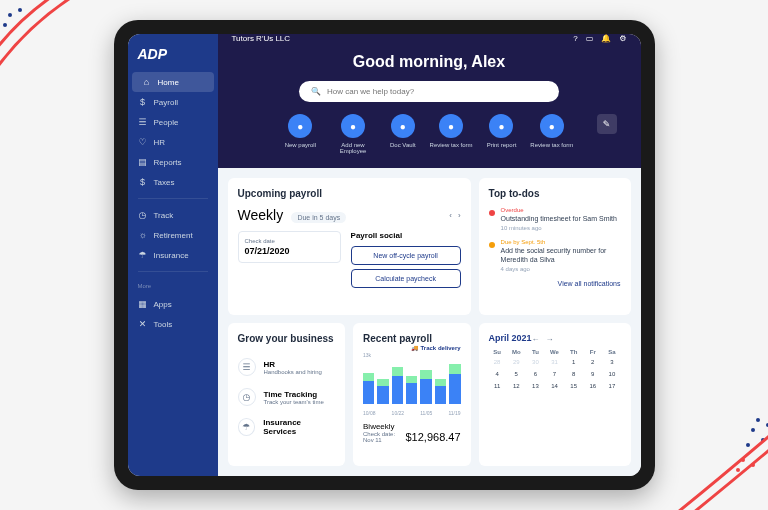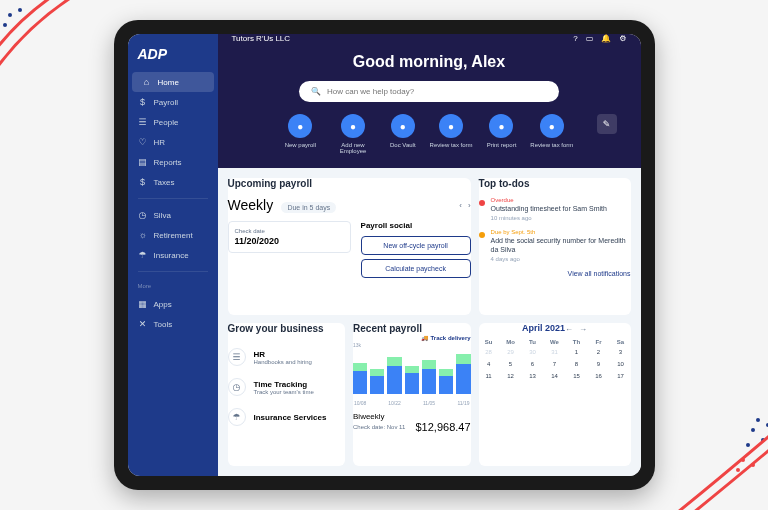--- a/index.html
+++ b/index.html
@@ -18,21 +18,21 @@
 .topbar-icons{display:flex;gap:8px}
 .greeting{text-align:center;font-size:16px;font-weight:600;margin-bottom:10px}
 .search{background:#fff;border-radius:16px;padding:6px 12px;display:flex;align-items:center;gap:6px;width:260px;margin:0 auto 12px;font-size:8px;color:#64748b}
 .search input{border:none;outline:none;flex:1;font-size:8px}
 .quick-actions{display:flex;justify-content:center;gap:14px;position:relative}
 .qa{display:flex;flex-direction:column;align-items:center;gap:4px;cursor:pointer}
 .qa-circle{width:24px;height:24px;border-radius:50%;background:#3b82f6;display:flex;align-items:center;justify-content:center;color:#fff;font-size:10px}
 .qa-label{font-size:6px;color:#cbd5e1;text-align:center;max-width:46px}
 .edit-btn{position:absolute;right:10px;top:0;width:20px;height:20px;border-radius:4px;background:rgba(255,255,255,.15);display:flex;align-items:center;justify-content:center;font-size:9px;cursor:pointer}
 .content{flex:1;background:#f1f5f9;padding:10px;overflow:auto;display:grid;grid-template-columns:1.6fr 1fr;gap:8px}
-.card{background:#fff;border-radius:6px;font-size:8px}
+.card{background:#fff;border-radius:6px;padding:10px;font-size:8px}
 .card-title{font-size:10px;font-weight:600;margin-bottom:8px;color:#1e293b}
 .payroll-card{grid-column:1}
 .payroll-top{display:flex;justify-content:space-between;align-items:center;margin-bottom:8px}
 .weekly{font-size:14px;font-weight:400}
 .due{font-size:7px;background:#f1f5f9;padding:2px 6px;border-radius:8px;margin-left:6px;color:#64748b}
 .nav-arrows{display:flex;gap:6px;font-size:8px;color:#64748b}
 .payroll-body{display:flex;gap:10px}
 .payroll-left{flex:1}
 .date-row{display:flex;gap:8px;margin-bottom:8px}
 .date-box{flex:1;border:1px solid #e2e8f0;border-radius:4px;padding:6px}
@@ -57,21 +57,21 @@
 .grow-sub{font-size:6px;color:#64748b}
 .recent-card .track{font-size:6px;color:#1e3a8a;float:right}
 .chart{display:flex;align-items:flex-end;gap:3px;height:40px;margin:6px 0}
 .bar{flex:1;background:#3b82f6;position:relative}
 .bar::after{content:"";position:absolute;top:0;left:0;right:0;height:25%;background:#86efac}
 .chart-labels{display:flex;gap:3px;font-size:5px;color:#94a3b8}
 .chart-labels span{flex:1;text-align:center}
 .recent-freq{font-size:8px;font-weight:400;margin-top:6px}
 .recent-sub{font-size:6px;color:#64748b}
 .cal-card{grid-column:2}
-.cal-head{display:flex;justify-content:center;align-items:center;margin-bottom:6px}
+.cal-head{display:flex;justify-content:flex-start;align-items:center;margin-bottom:6px}
 .cal-month{color:#1e3a8a;font-size:9px;font-weight:600}
 .cal-arrows{display:flex;gap:6px;font-size:8px;color:#64748b}
 .cal-grid{display:grid;grid-template-columns:repeat(7,1fr);gap:2px;font-size:6px;text-align:center}
 .cal-grid .dow{font-weight:600;color:#64748b}
 .cal-grid .day{padding:2px;color:#334155}
 .cal-grid .dim{color:#cbd5e1}
 .deco1{position:absolute;top:-20px;left:-30px;width:120px;height:120px;z-index:1}
 .deco2{position:absolute;bottom:-20px;right:-30px;width:140px;height:140px;z-index:1}
 </style>
 </head>
@@ -141,21 +141,21 @@
           </div>
           <div class="nav-item">
             <span class="ico">$</span>
             <span>Taxes</span>
           </div>
         </div>
   <div class="nav-sep"></div>
   <div id="nav2">
           <div class="nav-item">
             <span class="ico">◷</span>
-            <span>Silva</span>
+            <span>Track</span>
           </div>
           <div class="nav-item">
             <span class="ico">☼</span>
             <span>Retirement</span>
           </div>
           <div class="nav-item">
             <span class="ico">☂</span>
             <span>Insurance</span>
           </div>
         </div>
@@ -225,21 +225,21 @@
         <div class="nav-arrows">
           <span>‹</span>
           <span>›</span>
         </div>
       </div>
       <div class="payroll-body">
         <div class="payroll-left">
           <div class="date-row">
             <div class="date-box">
               <div class="date-label">Check date</div>
-              <div class="date-val">11/20/2020</div>
+              <div class="date-val">07/21/2020</div>
             </div>
           </div>
         </div>
         <div class="payroll-right">
           <div class="action-title">Payroll social</div>
           <button class="action-btn">New off-cycle payroll</button>
           <button class="action-btn">Calculate paycheck</button>
         </div>
       </div>
     </div>

